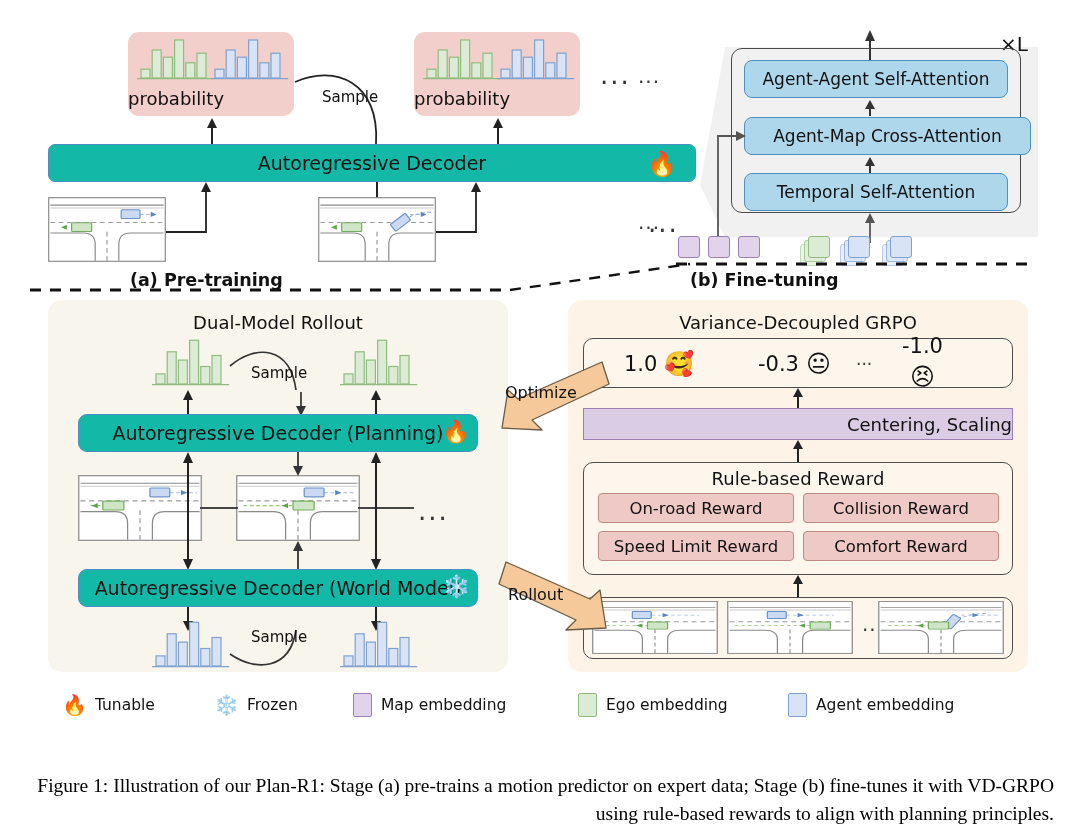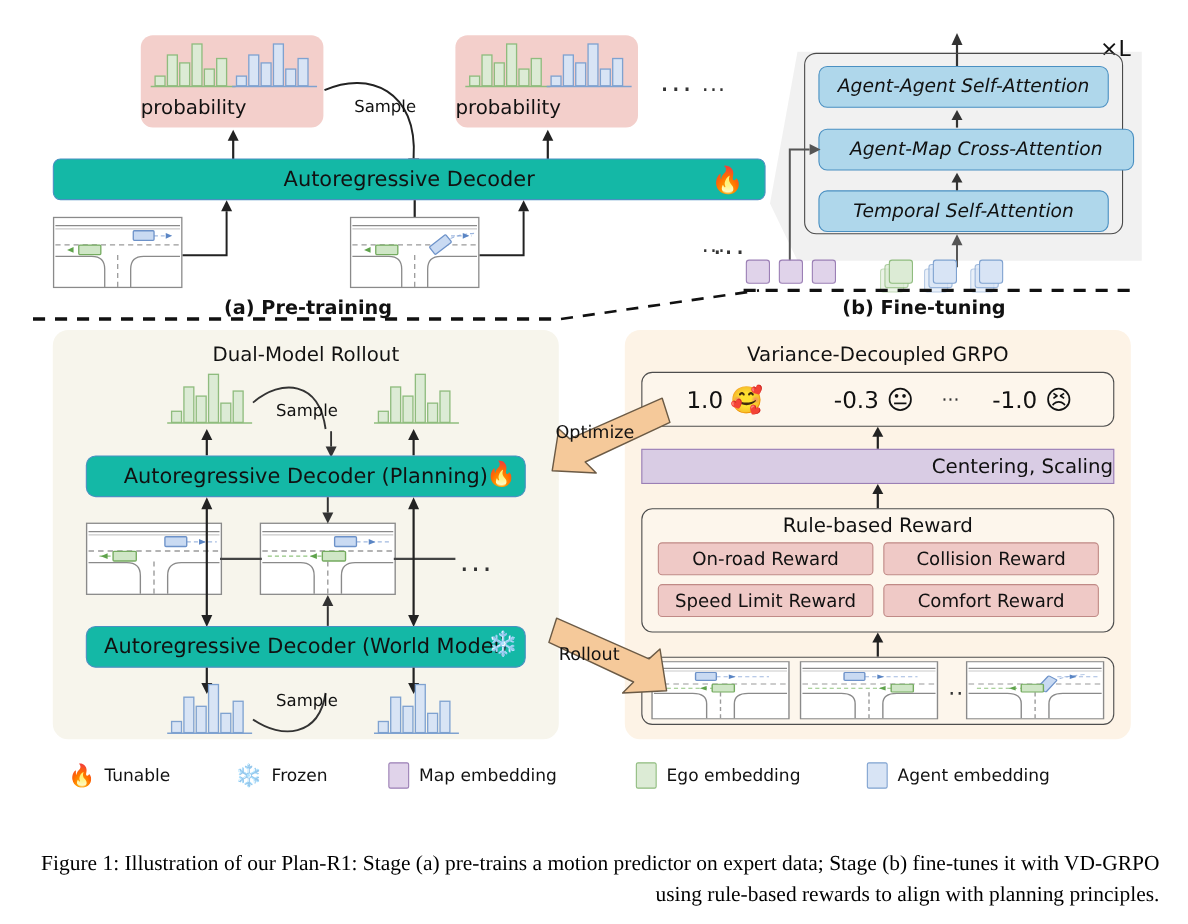--- a/index.html
+++ b/index.html
@@ -8,35 +8,35 @@
   .abs{position:absolute;box-sizing:border-box;}
   .ctr{display:flex;align-items:center;justify-content:flex-end;}
 
   
   .prob-box{background:#F3CFCB;border-radius:11px;}
   .prob-label{font-size:18px;color:#111;text-align:left;}
   .decoder{background:#14b8a6;border:1.6px solid #4A90C2;border-radius:7px;
            display:flex;align-items:center;justify-content:center;font-size:19px;color:#111;}
   .decoder.rnd{border-radius:9px;}
   .attn{background:#AFD7EB;border:1.5px solid #4A90C2;border-radius:8px;
-        display:flex;align-items:center;justify-content:center;font-size:17px;color:#111;font-style:italic;}
+        display:flex;align-items:center;justify-content:center;font-size:17px;color:#111;}
   .panelL{background:#F7F5EC;border-radius:14px;}
   .panelR{background:#FDF3E6;border-radius:14px;}
   .grpo-row{background:#FDF6EC;border:1.6px solid #4d4d4d;border-radius:10px;}
   .cs-bar{background:#D9CCE4;border:1.6px solid #9B7FB5;}
   .rule-box{background:#FDF6EC;border:1.6px solid #4d4d4d;border-radius:10px;}
   .rwd{background:#EFC9C6;border:1.4px solid #C08A86;border-radius:4px;
        display:flex;align-items:center;justify-content:center;font-size:16.5px;color:#111;}
   .roll-box{background:#FDF6EC;border:1.6px solid #4d4d4d;border-radius:10px;}
   .sec-title{font-size:18px;color:#111;text-align:center;}
   .rounded-inner{border:1.6px solid #4a4a4a;border-radius:11px;background:transparent;}
   .dots{font-size:26px;letter-spacing:2px;color:#333;line-height:1;}
   .dots-sm{font-size:20px;letter-spacing:1px;color:#333;line-height:1;}
   .caplabel{font-size:15px;color:#111;}
-  .stage-cap{font-size:17.5px;font-weight:bold;color:#111;text-align:center;}
+  .stage-cap{font-size:17.5px;font-weight:bold;color:#111;text-align:left;}
   .xl{font-size:20px;color:#111;}
   .reward-num{font-size:21px;color:#111;}
   .emoji{font-size:24px;line-height:1;}
   .legend-txt{font-size:15.5px;color:#111;}
   .sw{width:17px;height:22px;border-radius:2px;}
   .caption{font-family:"Liberation Serif","DejaVu Serif",serif;font-size:19.5px;color:#000;line-height:1.45;text-align:right;}
   .tok{border-radius:3px;}
   svg{display:block;overflow:visible;}
 </style>
 </head>
@@ -396,21 +396,21 @@
   <div class="abs grpo-row" style="left:583px;top:338px;width:430px;height:50px;">
     <div class="abs ctr" style="left:40px;top:0;height:50px;gap:7px;">
       <span class="reward-num">1.0</span>
       <span class="emoji">🥰</span>
     </div>
     <div class="abs ctr" style="left:174px;top:0;height:50px;gap:7px;">
       <span class="reward-num">-0.3</span>
       <span class="emoji">😐</span>
     </div>
     <div class="abs ctr" style="left:272px;top:0;height:50px;font-size:17px;color:#333;">···</div>
-    <div class="abs ctr" style="left:318px;top:0;height:50px;gap:7px;">
+    <div class="abs ctr" style="left:318px;top:0;height:50px;gap:7px;flex-direction:column;">
       <span class="reward-num">-1.0</span>
       <span class="emoji">😣</span>
     </div>
   </div>
 
   <svg class="abs" style="left:791px;top:388px;" width="14" height="22">
     <line x1="7" y1="22" x2="7" y2="8" stroke="#222" stroke-width="2"></line>
     <path d="M7,0 l5,9 l-10,0 z" fill="#222"></path>
   </svg>
 

